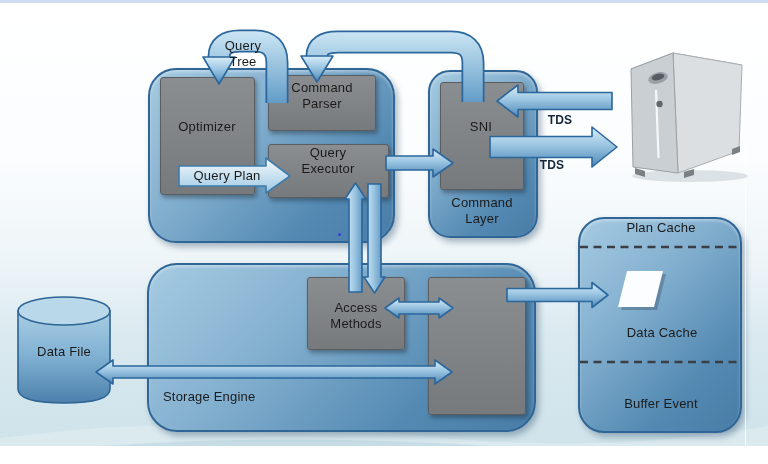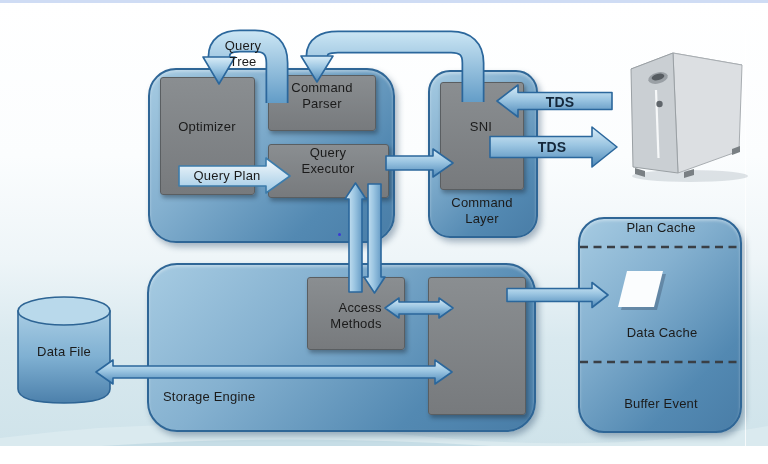--- a/index.html
+++ b/index.html
@@ -23,21 +23,21 @@
   }
   #arrow-layer{position:absolute; left:0; top:0; z-index:3;}
   #bg-waves{position:absolute; left:0; top:0; z-index:0;}
   .lbl{
     position:absolute; z-index:4; font-size:13px; line-height:16px;
     text-align:center; white-space:nowrap; transform:translate(-50%,-50%);
     letter-spacing:0.2px;
   }
   .lbl span{display:block;}
   .lbl.left-align{transform:none; text-align:left;}
-  .lbl.bold{font-weight:bold; font-size:14px; color:#14273a;}
+  .lbl.bold{font-weight:bold; font-size:12px; color:#14273a;margin-top:18px;}
   #top-line{left:0; top:0; width:768px; height:3px; background:#cfdcf4; z-index:5;}
   #bottom-line{left:0; top:459px; width:768px; height:5px; z-index:5;
     background:linear-gradient(90deg,#5d7292 0%,#4a74b2 25%,#5d86c1 65%,#84a3d6 100%);}
   #right-divider{left:745px; top:30px; width:1px; height:424px; background:rgba(255,255,255,.75); z-index:2;}
   #cursor-dot{left:338px; top:233px; width:3px; height:3px; border-radius:50%; background:#3b3bd6; z-index:6;}
 </style>
 </head>
 <body>
 
 <div id="stage">
@@ -166,21 +166,21 @@
       <span>Layer</span>
   </div>
   <div class="lbl bold" style="left:560px;top:102px;">TDS</div>
   <div class="lbl bold" style="left:552px;top:147px;">TDS</div>
 
 
   <div class="lbl" style="left:661px;top:228px;">Plan Cache</div>
   <div class="lbl" style="left:662px;top:333px;">Data Cache</div>
   <div class="lbl" style="left:661px;top:404px;">Buffer Event</div>
 
-  <div class="lbl" style="left:356px;top:316px;text-align:right;">
+  <div class="lbl" style="left:356px;top:316px;">
     <span>Access</span>
       <span>Methods</span>
   </div>
   <div class="lbl left-align" style="left:163px;top:389px;">Storage Engine</div>
   <div class="lbl" style="left:64px;top:352px;">Data File</div>
 
   <div class="abs" id="top-line"></div>
   <div class="abs" id="bottom-line"></div>
   <div class="abs" id="right-divider"></div>
   <div class="abs" id="cursor-dot"></div>

